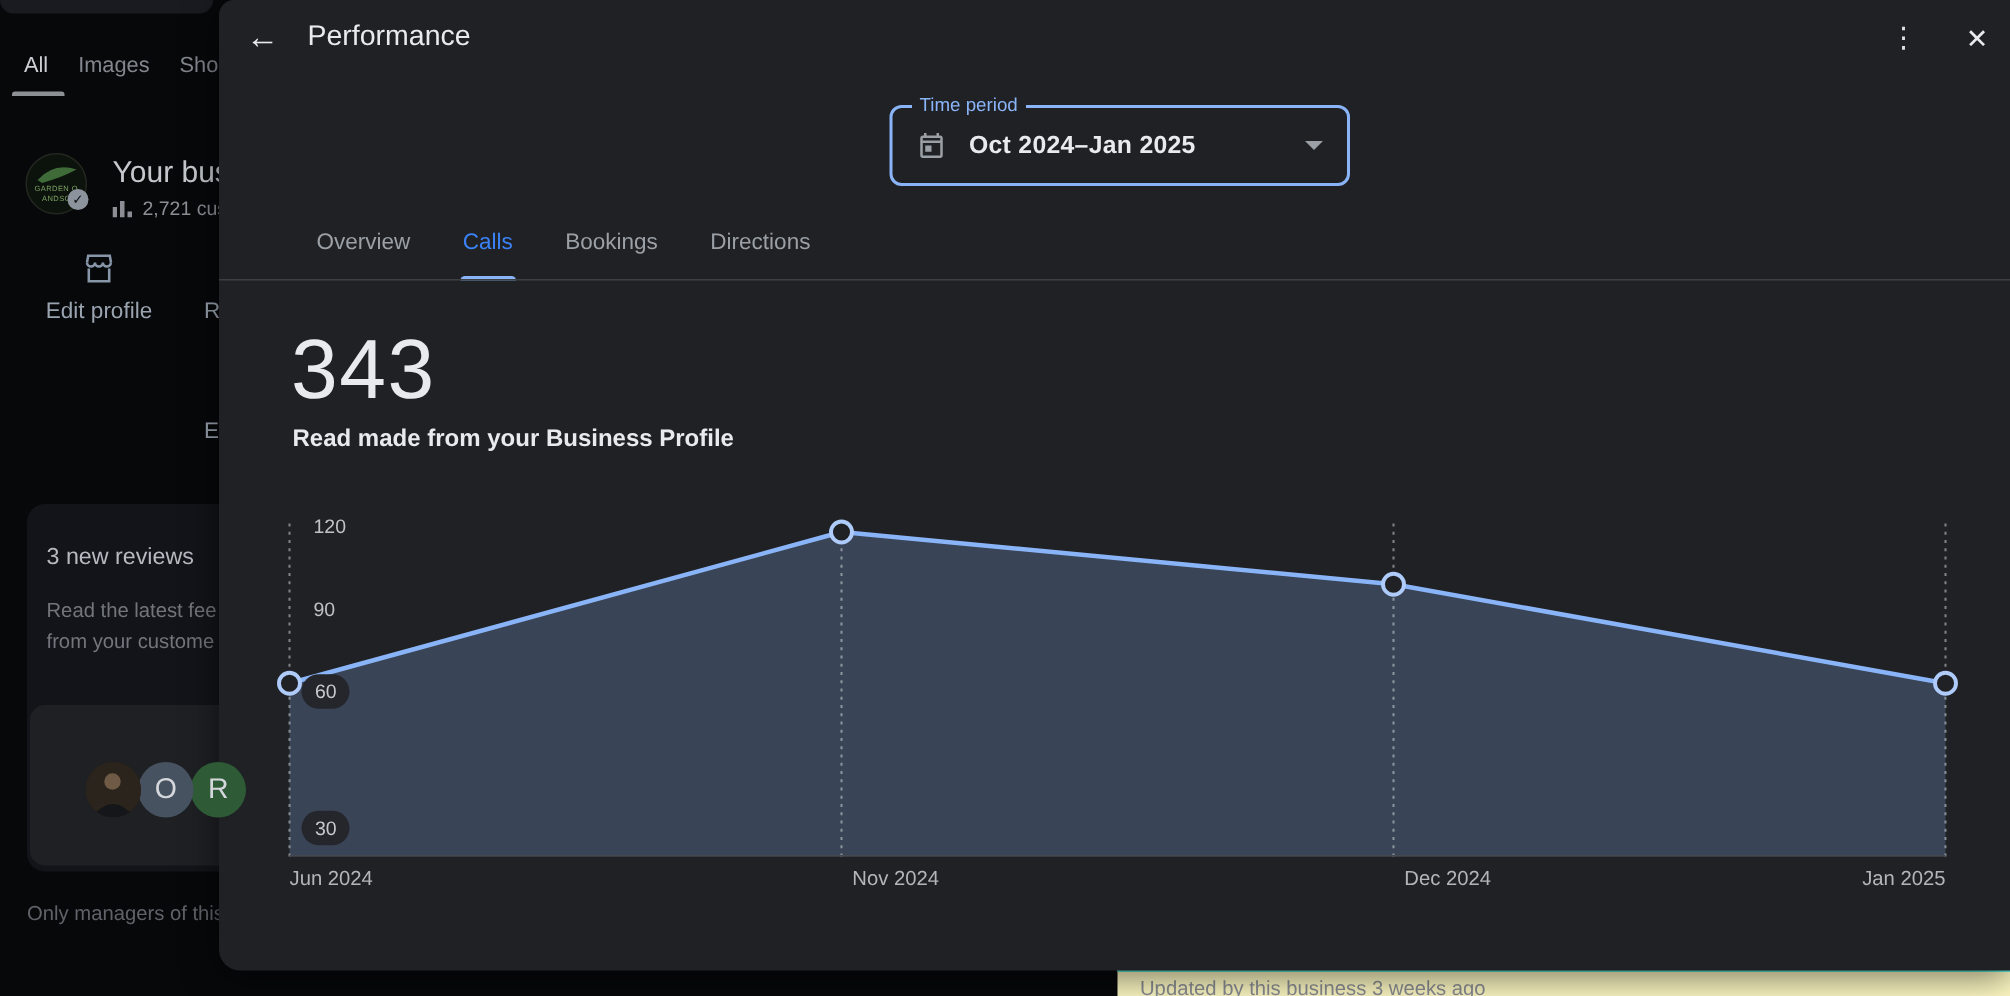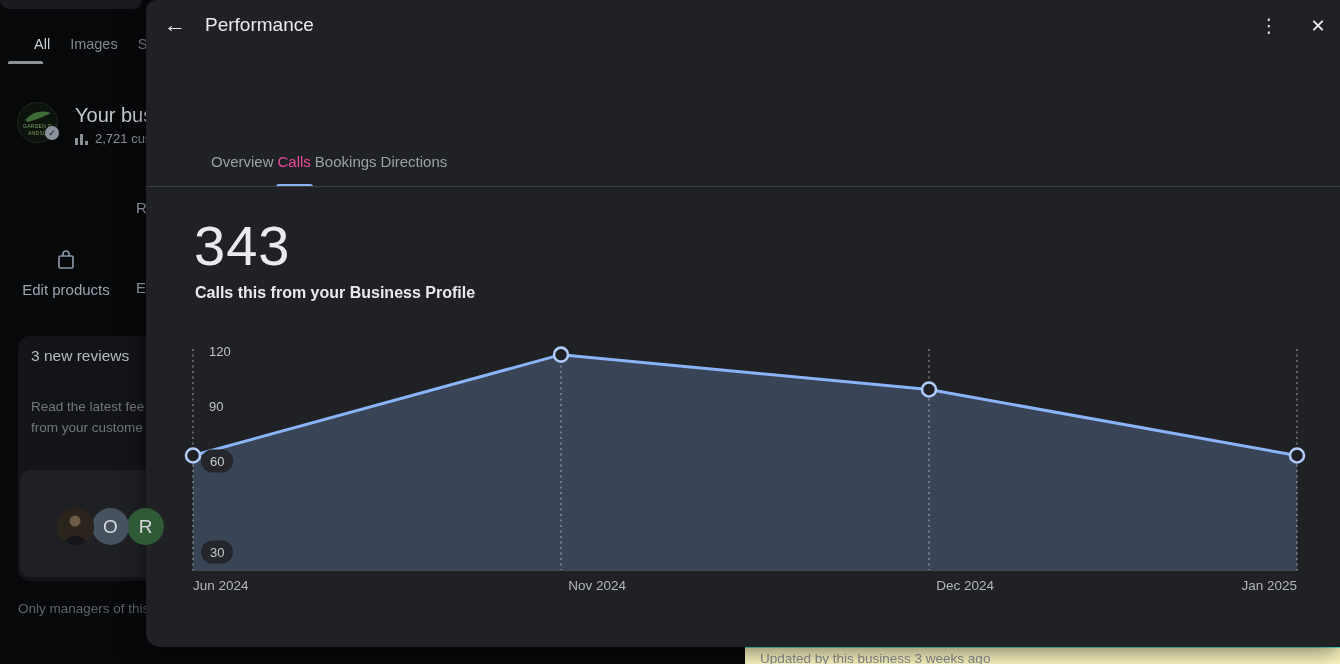--- a/index.html
+++ b/index.html
@@ -3,34 +3,34 @@
 <meta charset="utf-8">
 <style>
   html,body{margin:0;padding:0;background:#000;}
   .page, .page *{box-sizing:border-box;font-family:"Liberation Sans","DejaVu Sans",sans-serif;}
   .page{position:relative;width:1340px;height:664px;background:#07080a;overflow:hidden;}
 
   
   .topbar-remnant{position:absolute;left:0;top:0;width:142px;height:9px;background:#191b20;border-radius:0 0 11px 11px;}
   .bg-tabs{position:absolute;left:16px;top:36px;display:flex;gap:20px;font-size:14.5px;white-space:nowrap;}
   .bg-tab{color:#82868d;cursor:pointer;}
-  .bg-tab.active{color:#ccd0d5;margin-left:18px;}
+  .bg-tab.active{color:#ccd0d5;}
   .bg-tab-underline{position:absolute;left:8px;top:61px;width:35px;height:3px;background:#8d9196;border-radius:2px 2px 0 0;}
   .biz-logo{position:absolute;left:17px;top:102px;width:41px;height:41px;border-radius:50%;background:#0c120c;border:1px solid #23281f;overflow:hidden;}
   .biz-logo svg{position:absolute;left:0;top:0;}
   .logo-t{position:absolute;left:0;width:100%;text-align:center;font-size:5px;color:#7ca263;letter-spacing:.3px;}
   .logo-t1{top:20px;} .logo-t2{top:27px;}
   .biz-badge{position:absolute;left:45px;top:126px;width:14px;height:14px;border-radius:50%;background:#8d939d;color:#101114;font-size:9px;line-height:14px;text-align:center;font-weight:700;}
   .biz-name{position:absolute;left:75px;top:104px;font-size:20px;color:#c4c8cd;white-space:nowrap;}
   .biz-stats{position:absolute;left:75px;top:131px;display:flex;align-items:center;gap:6px;font-size:13px;color:#8b8f95;white-space:nowrap;cursor:pointer;}
   .shortcut{position:absolute;left:0;width:132px;display:flex;flex-direction:column;align-items:center;gap:9px;cursor:pointer;}
   .shortcut-label{font-size:15px;color:#9aa4b0;white-space:nowrap;}
   .clip-letter{position:absolute;left:136px;font-size:15px;color:#9aa4b0;}
   .reviews-card{position:absolute;left:18px;top:336px;width:262px;height:245px;background:#131419;border-radius:12px;cursor:pointer;}
-  .reviews-title{position:absolute;left:13px;top:11px;font-size:15.5px;color:#b6bac0;white-space:nowrap;}
+  .reviews-title{position:absolute;left:13px;top:27px;font-size:15.5px;color:#b6bac0;white-space:nowrap;}
   .reviews-body{position:absolute;left:13px;top:60px;font-size:13.5px;color:#72767c;line-height:21px;white-space:nowrap;}
   .reviews-inner{position:absolute;left:2px;top:134px;width:258px;height:107px;background:#1e2024;border-radius:10px;}
   .avatar{position:absolute;top:38px;width:37px;height:37px;border-radius:50%;overflow:hidden;text-align:center;line-height:37px;font-size:19px;color:#d4d8dd;}
   .av-photo{left:37px;z-index:3;background:#262019;}
   .av-o{left:72px;z-index:2;background:#46525f;}
   .av-r{left:107px;z-index:1;background:#2e5a36;}
   .footnote{position:absolute;left:18px;top:601px;font-size:13.5px;color:#5f6368;white-space:nowrap;}
   .updated-strip{position:absolute;left:745px;top:646px;width:718px;height:18px;background:#fef9c3;border-top:2px solid #5eead4;}
   .updated-note{position:absolute;left:15px;top:3px;font-size:13.5px;color:#8a8e94;white-space:nowrap;}
 
@@ -40,23 +40,23 @@
   .dlg-title{position:absolute;left:59px;top:14px;font-size:19px;font-weight:500;color:#e8eaed;white-space:nowrap;}
   .dlg-more{position:absolute;left:1109px;top:11px;width:28px;height:30px;text-align:center;line-height:30px;font-size:19px;color:#dcdfe3;cursor:pointer;}
   .dlg-close{position:absolute;left:1158px;top:11px;width:28px;height:30px;text-align:center;line-height:30px;font-size:18px;color:#e8eaed;cursor:pointer;}
 
   .time-field{position:absolute;left:447px;top:70px;width:307px;height:54px;border:2px solid #8ab4f8;border-radius:8px;display:flex;align-items:center;padding:0 16px;cursor:pointer;}
   .time-label{position:absolute;left:13px;top:-9px;background:#202124;padding:0 5px;font-size:12.5px;color:#8ab4f8;white-space:nowrap;}
   .time-cal{margin-right:15px;display:flex;}
   .time-value{font-size:16.5px;font-weight:600;color:#e8eaed;letter-spacing:.2px;white-space:nowrap;}
   .time-caret{margin-left:auto;width:0;height:0;border-left:6px solid transparent;border-right:6px solid transparent;border-top:6px solid #9aa0a6;}
 
-  .tabs{position:absolute;left:63px;top:150px;display:flex;height:37px;}
+  .tabs{position:absolute;left:63px;top:150px;display:flex;gap:31px;height:37px;}
   .tab{position:relative;font-size:15px;font-weight:500;color:#9aa0a6;padding:3px 2px 0;cursor:pointer;white-space:nowrap;}
-  .tab.active{color:#ec4899;}
+  .tab.active{color:#3b82f6;}
   .tab.active::after{content:'';position:absolute;left:0;right:0;bottom:0;height:3px;background:#8ab4f8;border-radius:3px 3px 0 0;}
   .dlg-divider{position:absolute;left:0;top:186px;width:100%;height:1px;background:#3c4043;}
 
   .metric-value{position:absolute;left:48px;top:213px;font-size:56px;color:#e8eaed;letter-spacing:1px;}
   .metric-desc{position:absolute;left:49px;top:284px;font-size:16px;font-weight:700;color:#e8eaed;white-space:nowrap;}
 
   .chart{position:absolute;left:47px;top:345px;width:1104px;height:248px;}
   #chart-svg{position:absolute;left:0;top:0;overflow:visible;}
   .ytick{position:absolute;left:16px;transform:translateY(-50%);font-size:13px;color:#bfc2c7;z-index:2;}
   .ytick.pill{left:8px;background:#24262b;padding:4px 9px;border-radius:999px;color:#c6c9cd;}
@@ -90,29 +90,30 @@
   <div class="biz-name">Your bus</div>
   <div class="biz-stats">
     <svg width="14" height="13" viewBox="0 0 14 13">
       <rect x="0" y="6" width="3" height="7" fill="#8b8f95"></rect>
       <rect x="5" y="2" width="3" height="11" fill="#8b8f95"></rect>
       <rect x="10" y="9" width="3" height="4" fill="#8b8f95"></rect>
     </svg>
     <span>2,721 cust</span>
   </div>
 
+  <div class="shortcut" style="top:168px;">
+    <svg width="26" height="22" viewBox="0 0 24 22" fill="none" stroke="#8796a8" stroke-width="1.7">
+      <path d="M4 7 L4.8 2.5 H19.2 L20 7"></path>
+      <path d="M4 7 a2.65 2.65 0 0 0 5.3 0 a2.65 2.65 0 0 0 5.3 0 a2.65 2.65 0 0 0 5.3 0"></path>
+      <path d="M5.2 11 V19.5 H18.8 V11"></path>
+    </svg>
+    <span class="shortcut-label">Edit profile</span>
+  </div>
   <div class="clip-letter" style="top:199px;">R</div>
 
-  <div class="shortcut" style="top:248px;">
-    <svg width="24" height="24" viewBox="0 0 24 24" fill="none" stroke="#8796a8" stroke-width="1.7">
-      <path d="M9 8 V6 a3 3 0 0 1 6 0 V8"></path>
-      <rect x="5" y="8" width="14" height="12" rx="1.5"></rect>
-    </svg>
-    <span class="shortcut-label">Edit products</span>
-  </div>
   <div class="clip-letter" style="top:279px;">E</div>
 
   <div class="reviews-card">
     <div class="reviews-title">3 new reviews</div>
     <div class="reviews-body">
       <div>Read the latest fee</div>
       <div>from your custome</div>
     </div>
     <div class="reviews-inner">
       <div class="avatar av-photo">
@@ -132,31 +133,41 @@
   <div class="updated-strip">
     <div class="updated-note">Updated by this business 3 weeks ago</div>
   </div>
 
   <div class="dialog">
     <div class="dlg-back">←</div>
     <div class="dlg-title">Performance</div>
     <div class="dlg-more">⋮</div>
     <div class="dlg-close">✕</div>
 
+    <div class="time-field">
+      <div class="time-label">Time period</div>
+      <span class="time-cal">
+        <svg width="20" height="20" viewBox="0 0 24 24">
+            <path fill="#9aa0a6" d="M19 4h-1V2h-2v2H8V2H6v2H5c-1.1 0-2 .9-2 2v14c0 1.1.9 2 2 2h14c1.1 0 2-.9 2-2V6c0-1.1-.9-2-2-2zm0 16H5V10h14v10zM5 8V6h14v2H5zm2 4h5v5H7v-5z"></path>
+          </svg>
+      </span>
+      <span class="time-value">Oct 2024–Jan 2025</span>
+      <span class="time-caret"></span>
+    </div>
 
     <div class="tabs">
       <span class="tab">Overview</span>
       <span class="tab active">Calls</span>
       <span class="tab">Bookings</span>
       <span class="tab">Directions</span>
     </div>
     <div class="dlg-divider"></div>
 
     <div class="metric-value">343</div>
-    <div class="metric-desc">Calls this from your Business Profile</div>
+    <div class="metric-desc">Read made from your Business Profile</div>
 
     <div class="chart">
       <span class="ytick" style="top: 6px;">120</span>
       <span class="ytick" style="top: 61px;">90</span>
       <span class="ytick pill" style="top: 116px;">60</span>
       <span class="ytick pill" style="top: 171px; margin-top: 36px;">30</span>
 
       <svg id="chart-svg" width="1104" height="226">
           <polygon points="0,226 0,110.5 368,9.666666666666686 736,44.5 1104,110.5 1104,226" fill="rgba(138,180,248,0.24)"></polygon>
           <line x1="0" x2="0" y1="4" y2="226" class="vline"></line>

